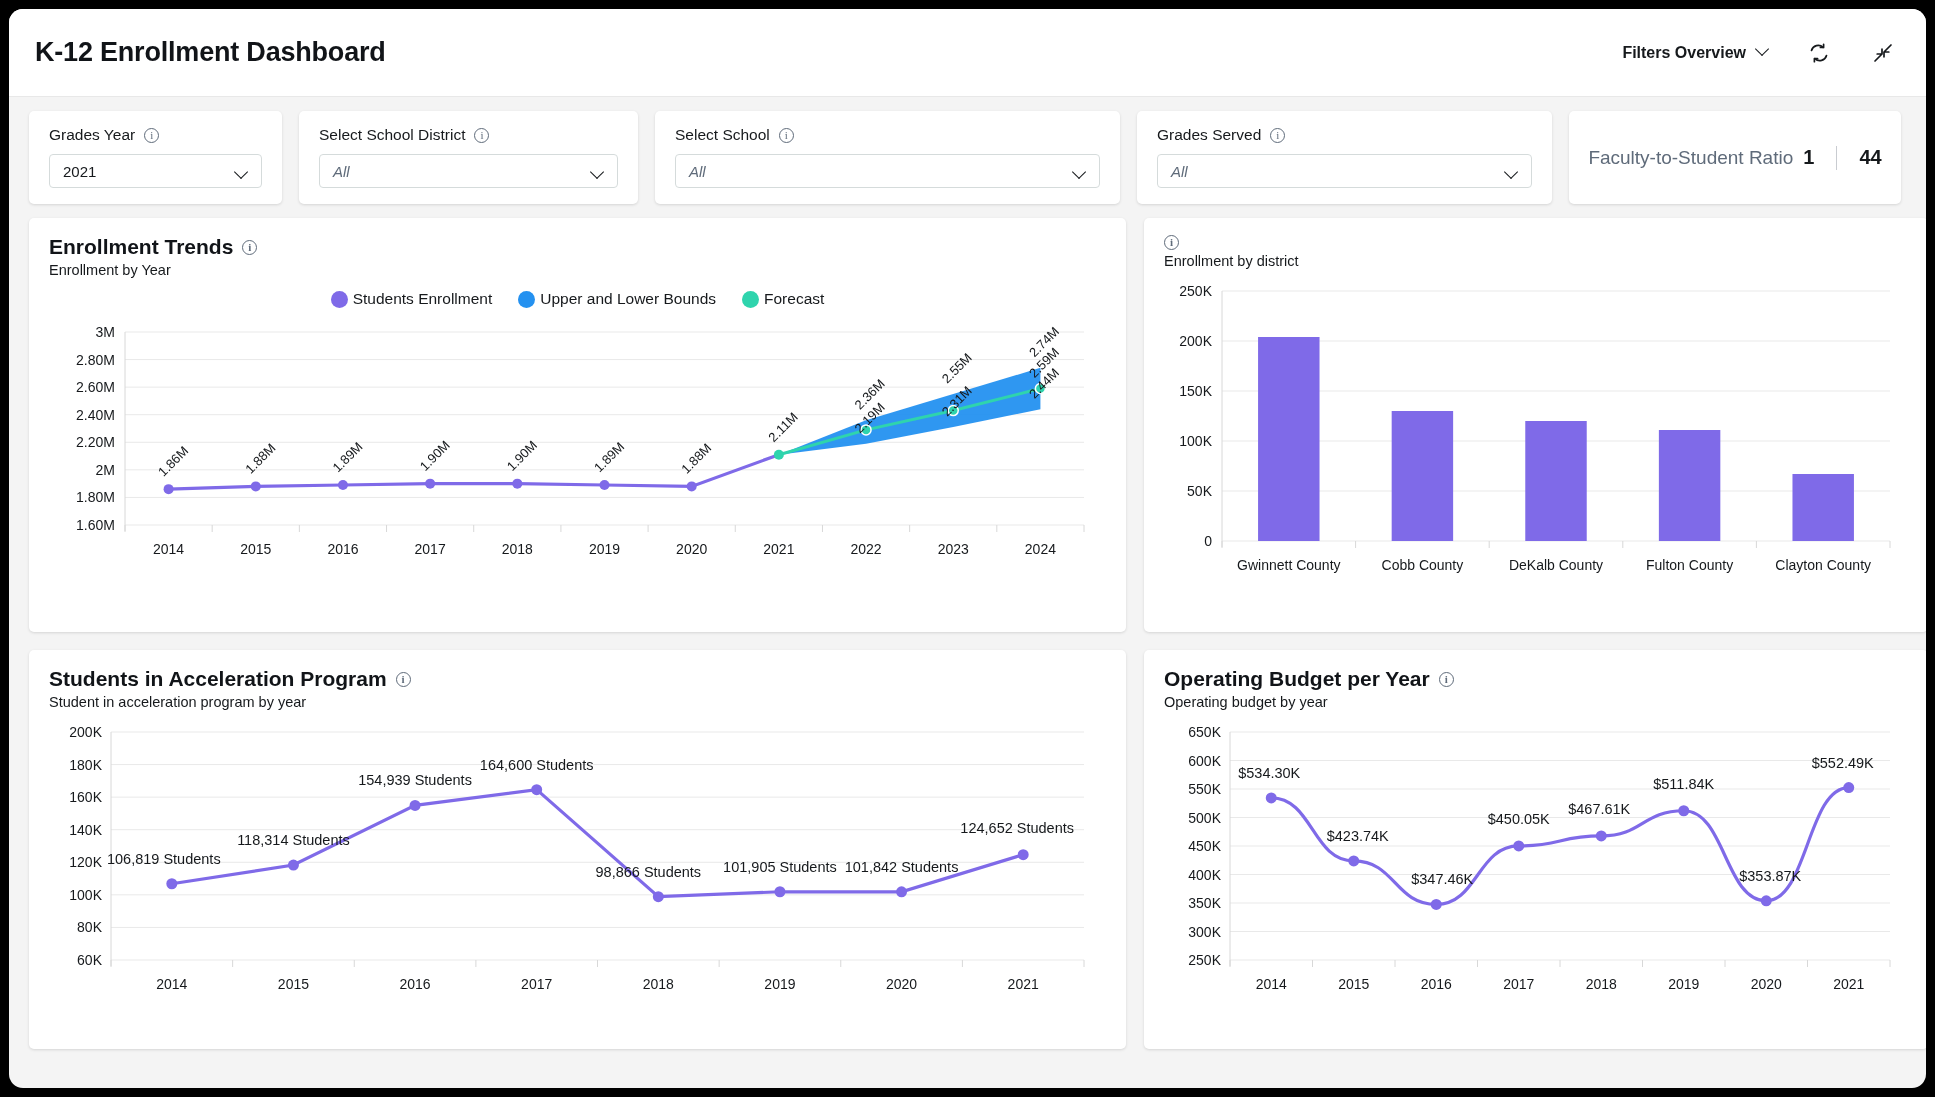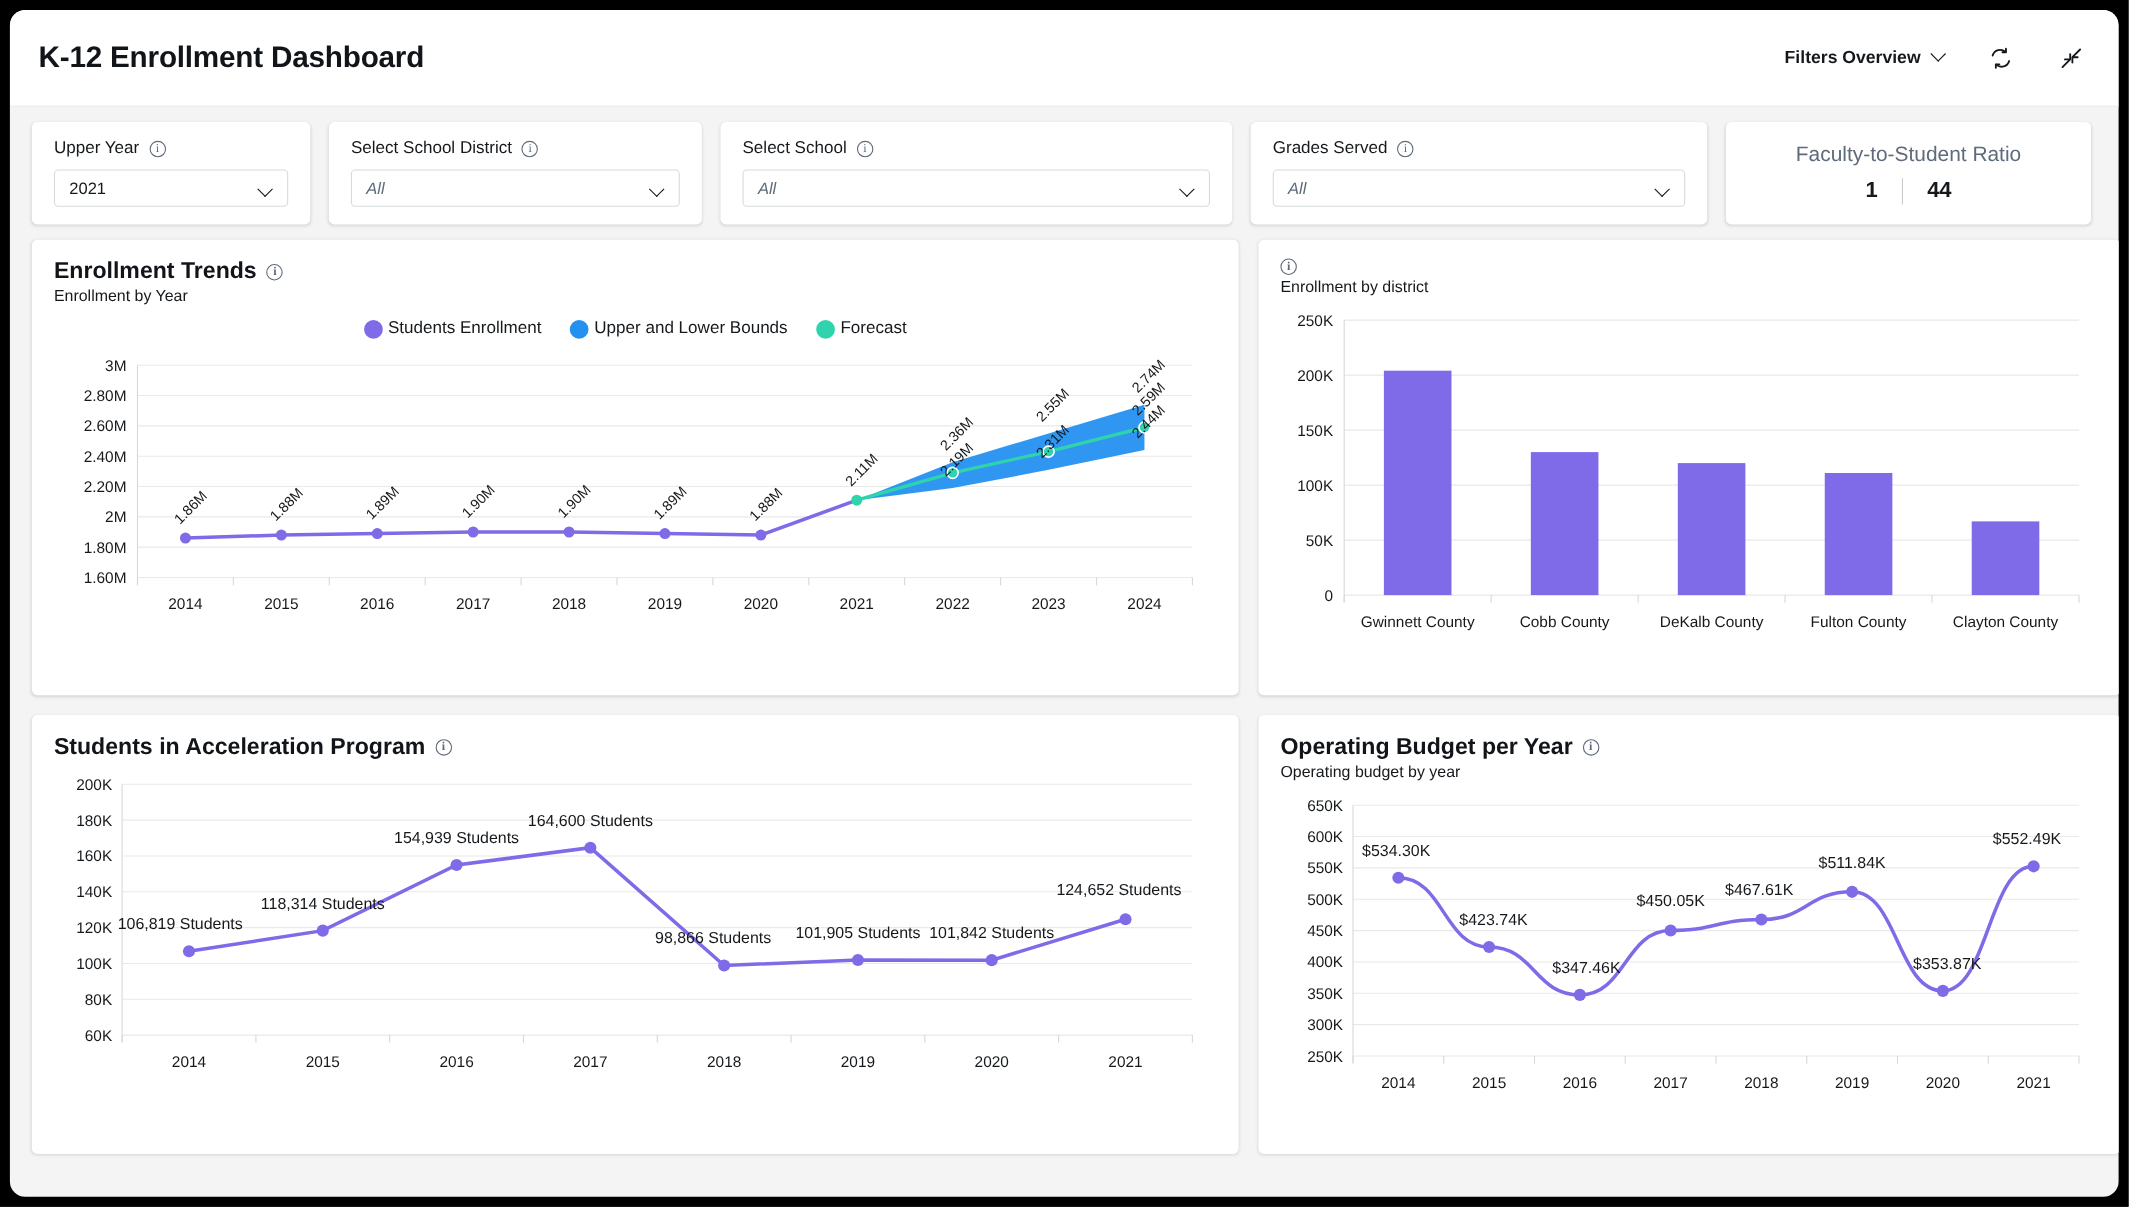--- a/index.html
+++ b/index.html
@@ -108,21 +108,21 @@
   .select-value { font-size: 15px; color: #16191c; }
   .select-value.placeholder { font-style: italic; color: #5f6b7a; }
   .select .chev::before { border-color: #16191c; }
 
   
   .kpi-card {
     background: #fff;
     border-radius: 5px;
     box-shadow: 0 1px 3px rgba(0,0,0,.13);
     width: 332px; height: 93px;
-    display: flex; flex-direction: column;
+    display: flex; flex-direction: row;
     align-items: center; justify-content: center;
     gap: 10px;
   }
   .kpi-title { font-size: 19px; color: #5f6b7a; }
   .kpi-values { display: flex; align-items: center; gap: 22px; }
   .kpi-num { font-size: 20px; font-weight: bold; color: #16191c; }
   .kpi-div { width: 1px; height: 24px; background: #c9ccd1; }
 
   
   .grid {
@@ -189,21 +189,21 @@
           <path d="M19 3l-7 7M12 10h4.8M12 10v4.8" stroke="#16191c" stroke-width="1.7" stroke-linecap="round" stroke-linejoin="round"></path>
         </svg>
       </div>
     </div>
   </div>
 
   <div class="filter-bar">
 
     <div class="filter-card f1">
       <div class="filter-label">
-        <span>Upper Year</span>
+        <span>Grades Year</span>
         <span class="info-icon"></span>
       </div>
       <div class="select">
         <span class="select-value">2021</span>
         <span class="chev"></span>
       </div>
     </div>
 
     <div class="filter-card f2">
       <div class="filter-label">
@@ -385,20 +385,21 @@
             <line x1="726" y1="260" x2="726" y2="267" class="axis-line"></line>
           </svg>
       </div>
     </div>
 
     <div class="panel row2">
       <div class="panel-title">
         <span>Students in Acceleration Program</span>
         <span class="info-icon"></span>
       </div>
+      <div class="panel-sub">Student in acceleration program by year</div>
       <div class="plot">
         <svg id="svg-accel" width="1055" height="305" viewBox="0 0 1055 305">
             <line x1="62" y1="10" x2="1035" y2="10" class="grid-line"></line>
             <text x="53" y="15" class="ax-lbl" text-anchor="end">200K</text>
             <line x1="62" y1="42.571428571428584" x2="1035" y2="42.571428571428584" class="grid-line"></line>
             <text x="53" y="47.571428571428584" class="ax-lbl" text-anchor="end">180K</text>
             <line x1="62" y1="75.14285714285714" x2="1035" y2="75.14285714285714" class="grid-line"></line>
             <text x="53" y="80.14285714285714" class="ax-lbl" text-anchor="end">160K</text>
             <line x1="62" y1="107.71428571428572" x2="1035" y2="107.71428571428572" class="grid-line"></line>
             <text x="53" y="112.71428571428572" class="ax-lbl" text-anchor="end">140K</text>

